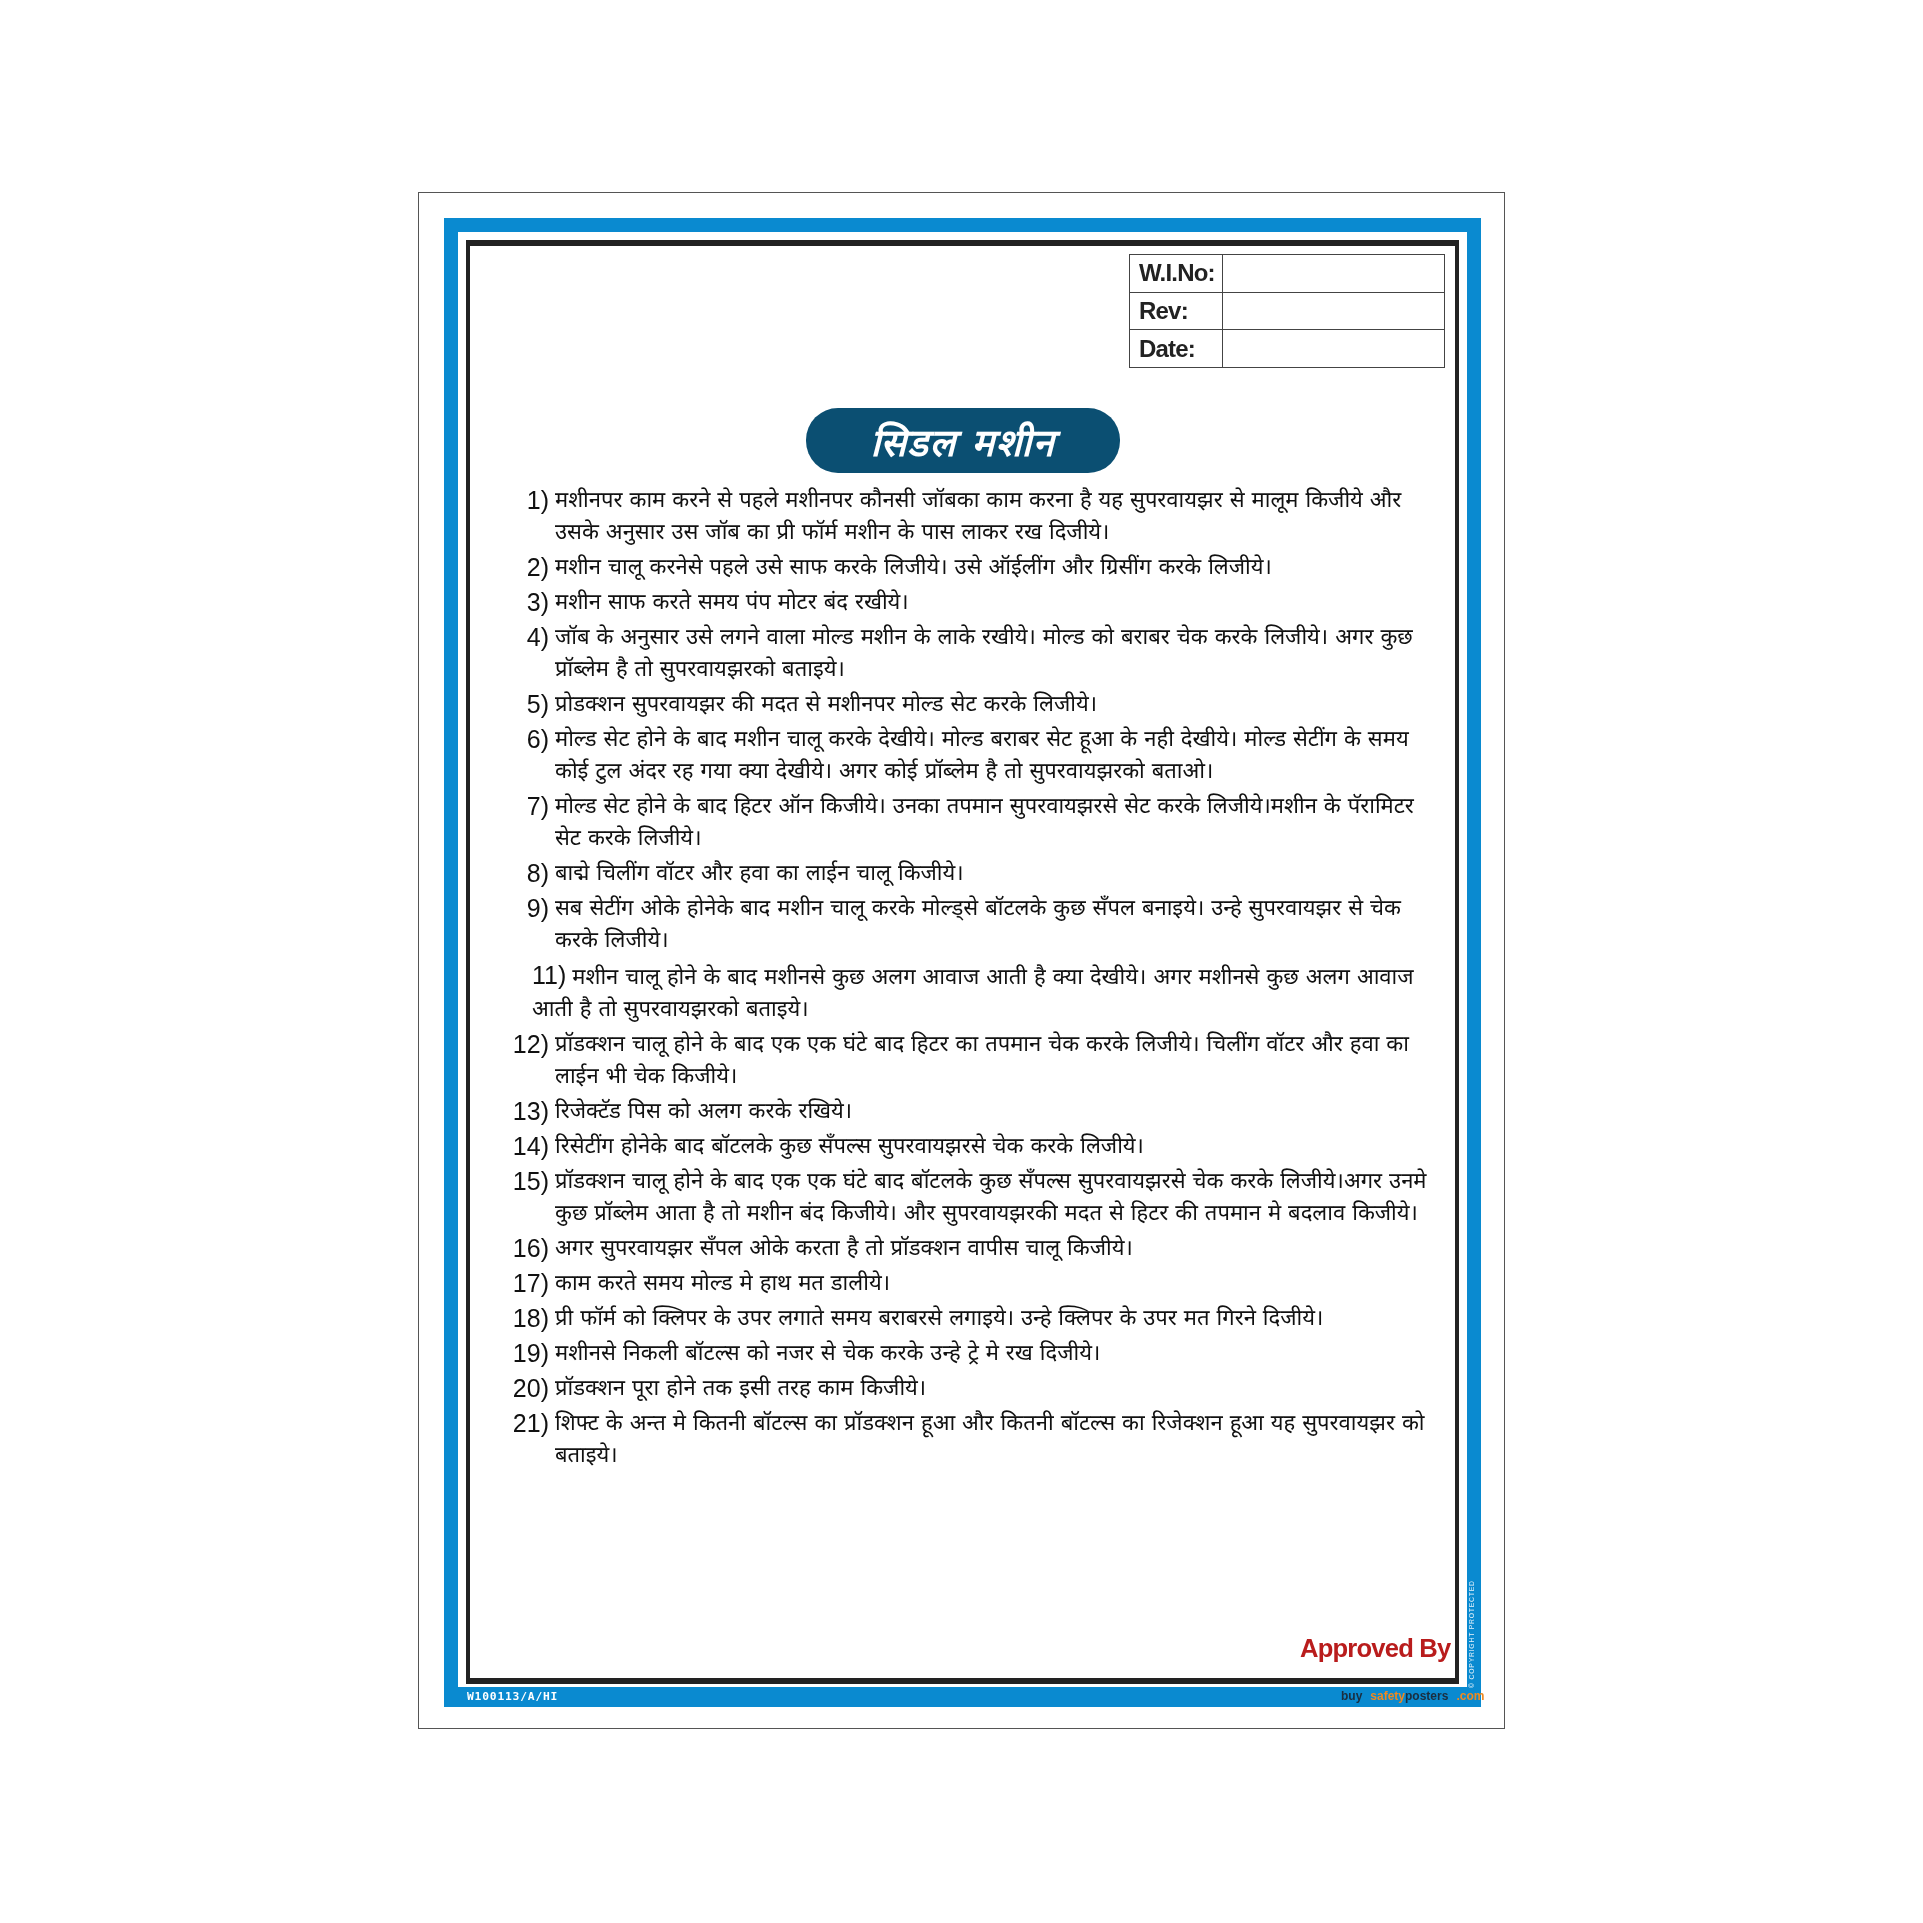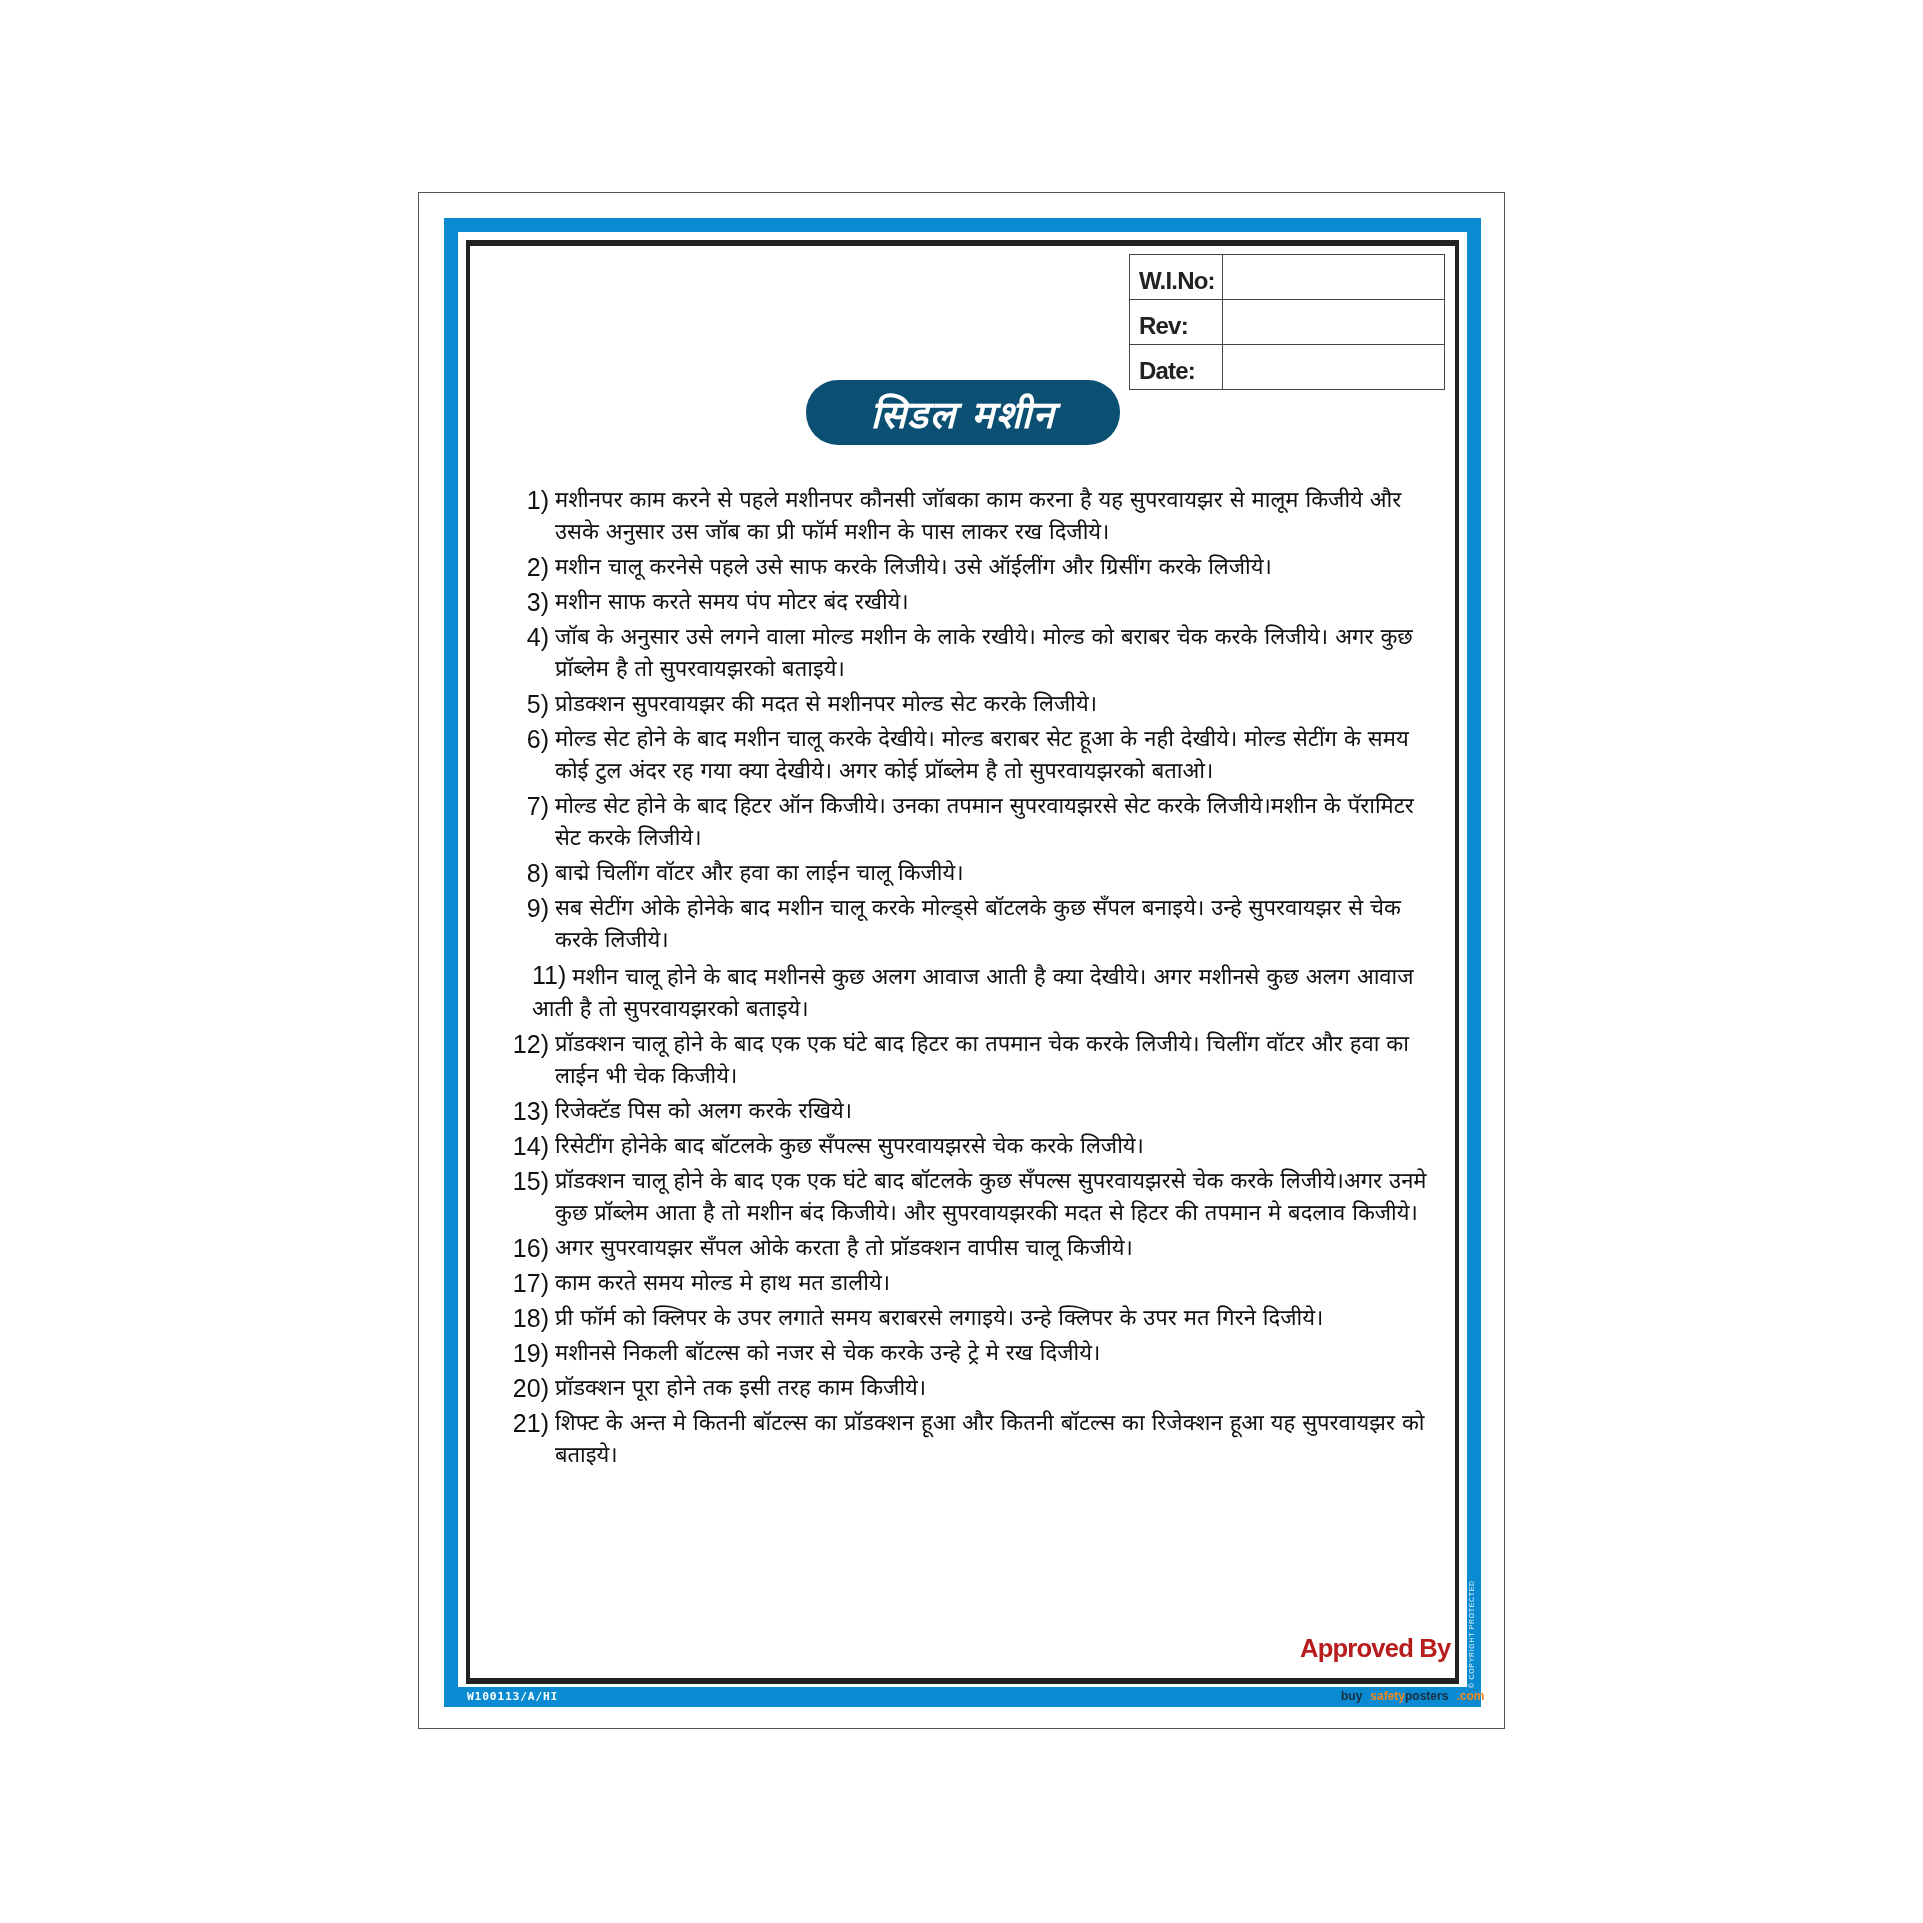--- a/index.html
+++ b/index.html
@@ -23,27 +23,27 @@
     position: absolute; left: 466px; top: 240px; width: 993px; height: 1444px;
     border-left: 4.5px solid #222; border-right: 4.5px solid #222;
     border-top: 6px solid #222; border-bottom: 6px solid #222;
     box-sizing: border-box; background: #fff;
   }
   .info-table {
     position: absolute; left: 1129px; top: 254px; width: 316px; height: 114px;
     border-collapse: collapse;
   }
   .info-table td {
-    border: 1.5px solid #444; height: 36px; padding: 8px 0 0 9px;
+    border: 1.5px solid #444; height: 36px; padding: 0 0 0 9px;
     font-family: "Liberation Sans", sans-serif; font-weight: bold; font-size: 24px;
     color: #222; letter-spacing: -0.8px; transform-origin: left;
   }
   .info-table td.lbl { width: 83px; }
   .title-pill {
-    position: absolute; left: 806px; top: 380px; width: 314px; height: 65px;
+    position: absolute; left: 806px; top: 408px; width: 314px; height: 65px;
     background: #0b4f72; border-radius: 32px;
     display: flex; align-items: center; justify-content: center;
   }
   .title-pill span {
     color: #fff; font-family: "DejaVu Sans", sans-serif; font-weight: bold; font-style: italic;
     font-size: 38px; letter-spacing: 1.5px;
   }
   .list {
     position: absolute; left: 508px; top: 484px; width: 932px;
     font-family: "DejaVu Sans", sans-serif; font-size: 22px; color: #111; line-height: 32px;

